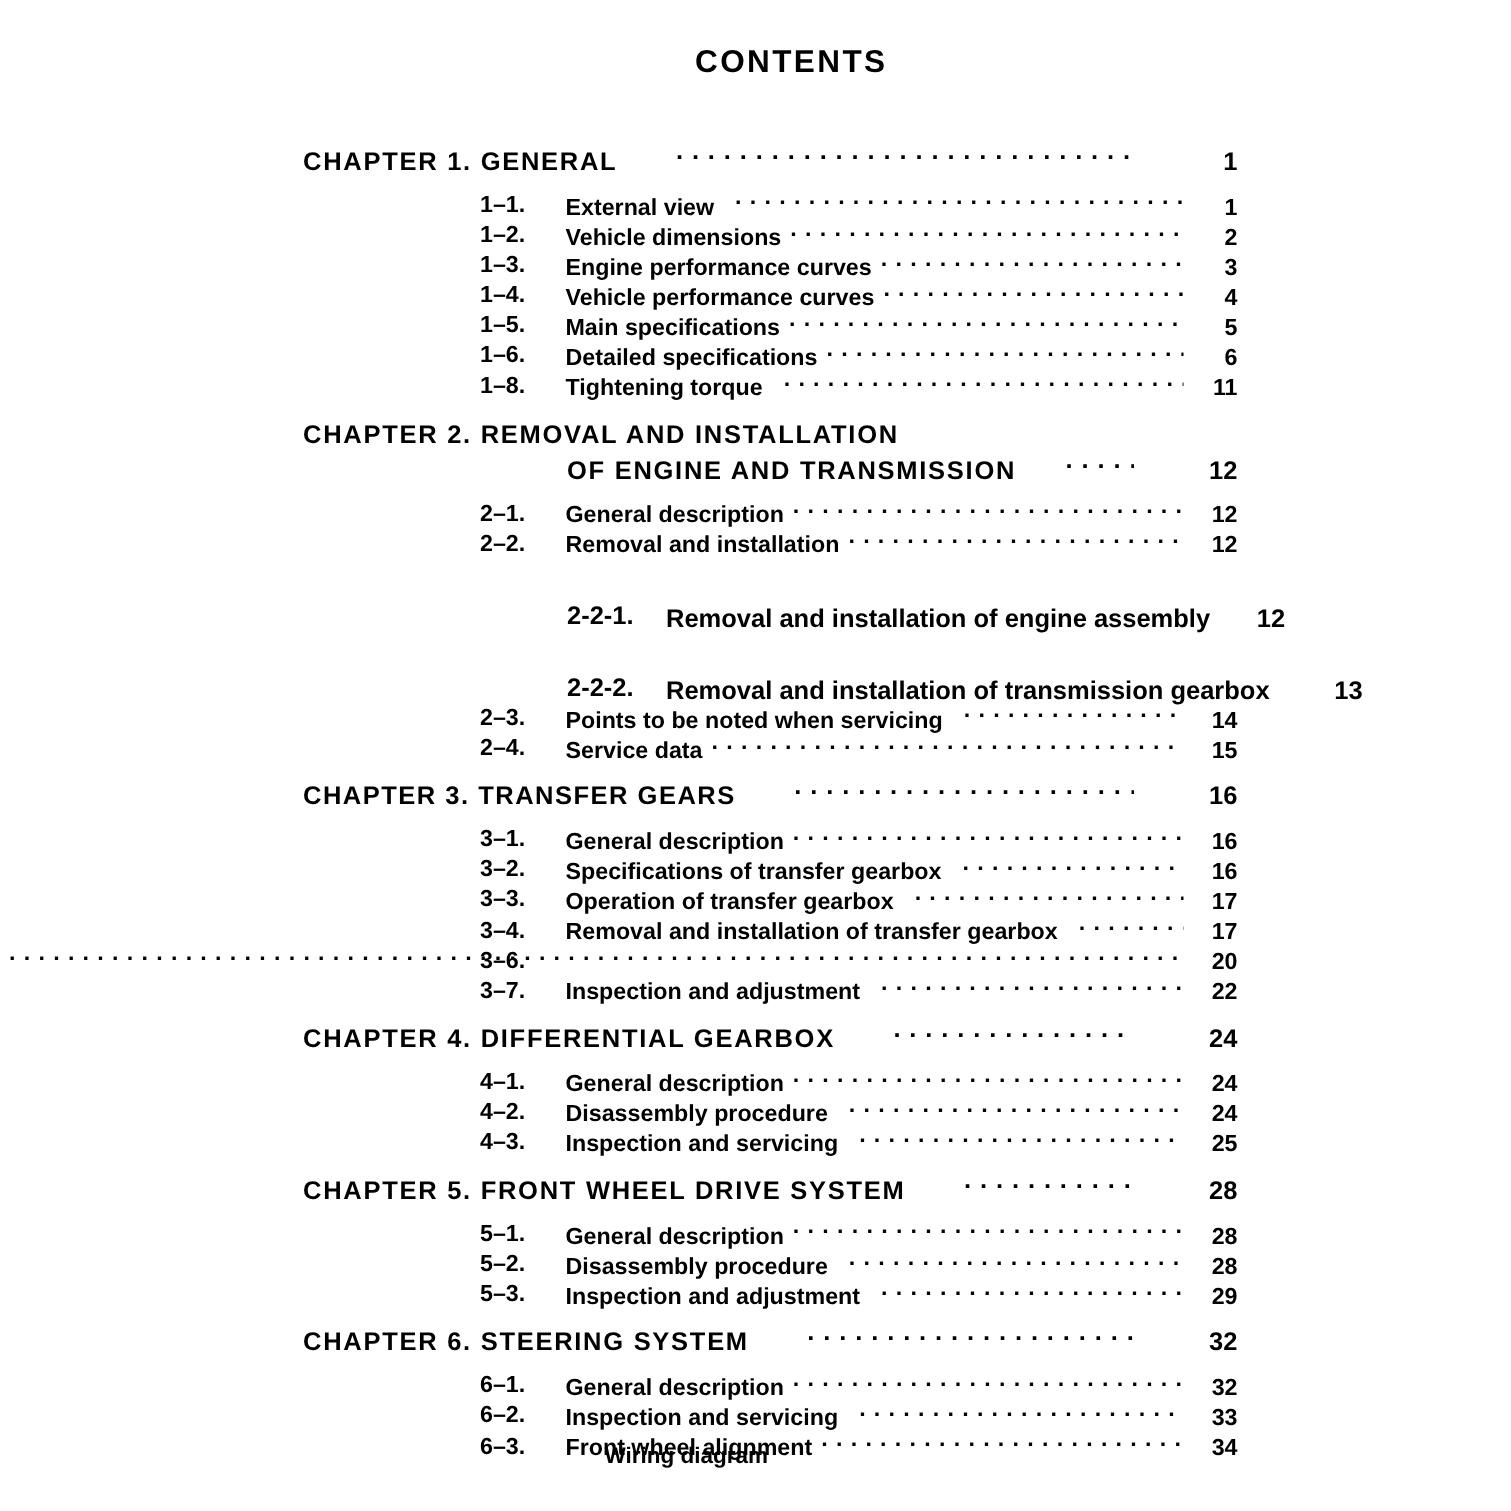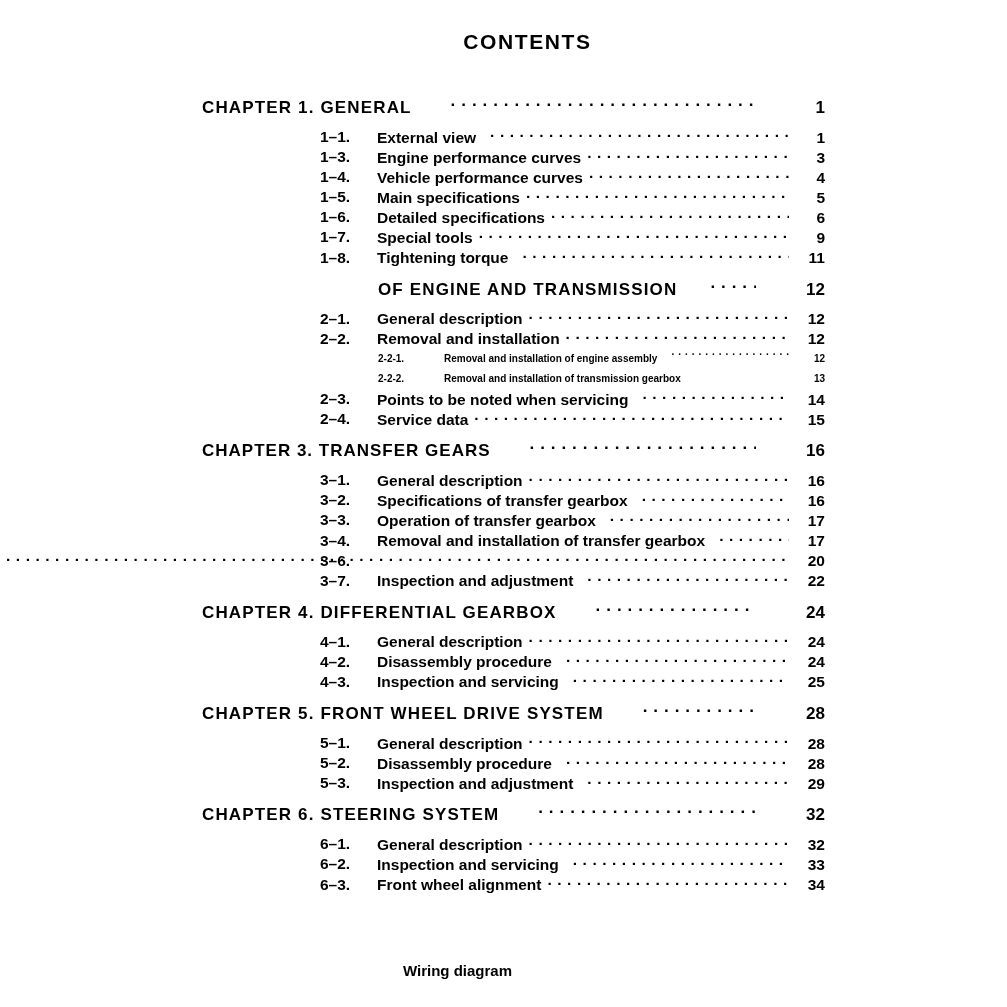--- a/index.html
+++ b/index.html
@@ -85,22 +85,23 @@
     text-align: left;
     font-weight: bold;
   }
   .sec-title {
     padding-left: 377px;
     flex: 0 0 auto;
   }
 
   
   .row.subsection {
-    font-size: 10px;
-    font-weight: bold;
+    font-size: 17px;
+    font-weight: bold;
+    margin-top: 28px;
   }
   .row.subsection .sec-num {
     left: 378px;
     width: 58px;
   }
   .row.subsection .sec-title {
     padding-left: 444px;
   }
 
   
@@ -165,20 +166,26 @@
         <span class="page-no">1</span>
       </div>
       <div class="gap-after-chapter"></div>
       <div class="row section">
         <span class="sec-num">1–1.</span>
         <span class="sec-title">External view</span>
         <span class="leader gap-md"></span>
         <span class="page-no">1</span>
       </div>
       <div class="row section">
+        <span class="sec-num">1–2.</span>
+        <span class="sec-title">Vehicle dimensions</span>
+        <span class="leader gap-sm"></span>
+        <span class="page-no">2</span>
+      </div>
+      <div class="row section">
         <span class="sec-num">1–3.</span>
         <span class="sec-title">Engine performance curves</span>
         <span class="leader gap-sm"></span>
         <span class="page-no">3</span>
       </div>
       <div class="row section">
         <span class="sec-num">1–4.</span>
         <span class="sec-title">Vehicle performance curves</span>
         <span class="leader gap-sm"></span>
         <span class="page-no">4</span>
@@ -189,32 +196,31 @@
         <span class="leader gap-sm"></span>
         <span class="page-no">5</span>
       </div>
       <div class="row section">
         <span class="sec-num">1–6.</span>
         <span class="sec-title">Detailed specifications</span>
         <span class="leader gap-sm"></span>
         <span class="page-no">6</span>
       </div>
       <div class="row section">
-        <span class="sec-num">1–7.</span>
-        <span class="sec-title">Special tools</span>
-        <span class="leader gap-sm"></span>
-        <span class="page-no">9</span>
-      </div>
-      <div class="row section">
         <span class="sec-num">1–8.</span>
         <span class="sec-title">Tightening torque</span>
         <span class="leader gap-md"></span>
         <span class="page-no">11</span>
       </div>
       <div class="gap-before-chapter"></div>
+      <div class="row chapter">
+        <span class="chapter-label">CHAPTER 2. REMOVAL AND INSTALLATION</span>
+        <span class="leader gap-sm none"></span>
+        <span class="page-no"></span>
+      </div>
       <div class="row chapter cont">
         <span class="chapter-label">OF ENGINE AND TRANSMISSION</span>
         <span class="leader"></span>
         <span class="page-no">12</span>
       </div>
       <div class="gap-after-chapter"></div>
       <div class="row section">
         <span class="sec-num">2–1.</span>
         <span class="sec-title">General description</span>
         <span class="leader gap-sm"></span>

